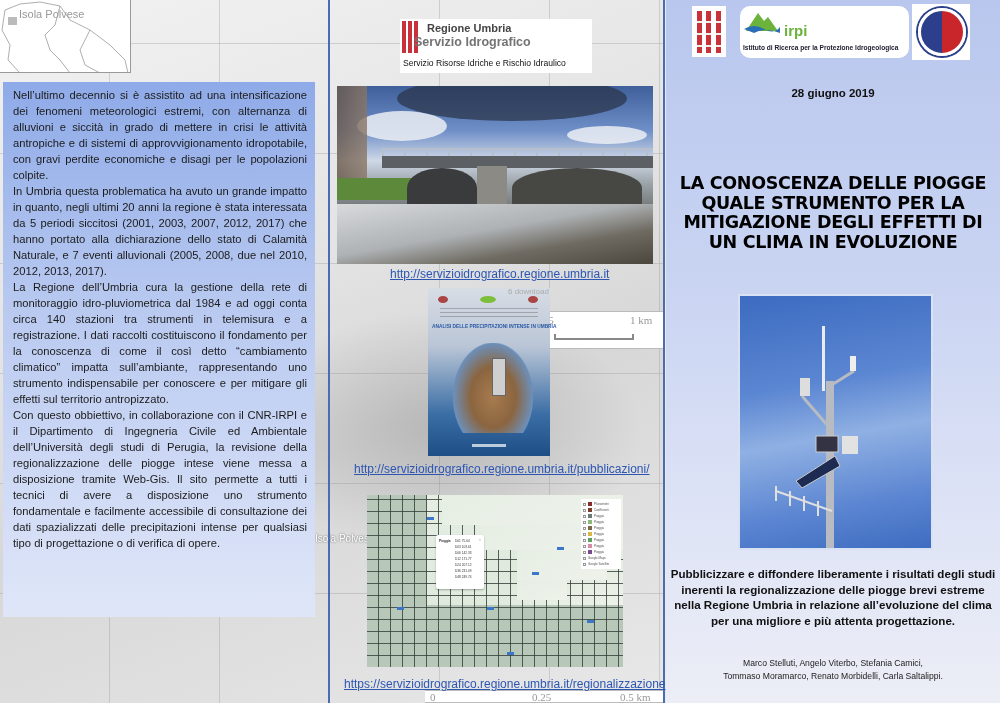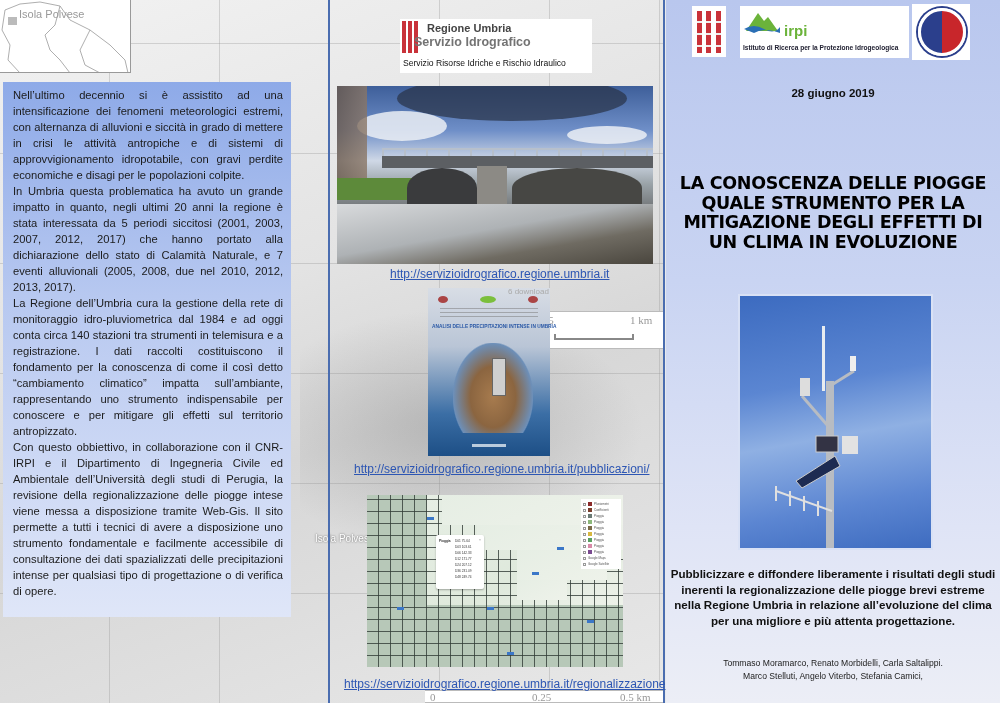--- a/index.html
+++ b/index.html
@@ -20,21 +20,21 @@
   .inset-map svg { position: absolute; left: 0; top: 0; }
   .inset-label { position: absolute; left: 19px; top: 8px; font-size: 11px; color: #999; }
 
   .scale-bar { position: absolute; background: #fff; border-top: 1px solid #bbb; border-bottom: 1px solid #bbb;
     font-family: "Liberation Serif", serif; color: #999; font-size: 11px; }
   .scale-bar span { position: absolute; top: 2px; }
 
   .panel-divider { position: absolute; top: 0; width: 2px; height: 703px; background: #4a6db0; }
 
   
-  .left-box { position: absolute; left: 3px; top: 82px; width: 288px; height: 535px;
+  .left-box { position: absolute; left: 3px; top: 82px; width: 312px; height: 535px;
     background: linear-gradient(180deg, #8eaae8 0%, #b7c8f0 40%, #cfdaf5 75%, #dfe6f8 100%);
     padding: 5px 8px 0 10px; }
   .left-box p { font-size: 11.2px; line-height: 16px; color: #1b1b1b; text-align: justify; }
 
   
   .logo-regione { position: absolute; left: 400px; top: 19px; width: 192px; height: 54px; background: #fff; }
   .logo-bars { position: absolute; left: 2px; top: 2px; width: 20px; height: 32px; display: flex; gap: 2px; }
   .logo-bars i { display: block; width: 4px; height: 32px; background: #c9323a; }
   .logo-regione .t1 { position: absolute; left: 27px; top: 3px; font-size: 11px; font-weight: bold; color: #444; }
   .logo-regione .t2 { position: absolute; left: 14px; top: 16px; font-size: 12.5px; font-weight: bold; color: #737373; }
@@ -87,21 +87,21 @@
   .webgis .legend .lrow { display: flex; align-items: center; gap: 2px; height: 6px; font-size: 3px; color: #555; }
   .webgis .legend .sw { display: inline-block; width: 4px; height: 4px; }
   .webgis .legend .cb { display: inline-block; width: 3px; height: 3px; border: 0.5px solid #999; }
   .webgis .marker { position: absolute; width: 7px; height: 3px; background: #3b77c8; }
 
   
   .right-panel { position: absolute; left: 666px; top: 0; width: 334px; height: 703px;
     background: linear-gradient(180deg, #b9c7ee 0%, #c9d4f2 40%, #dfe4f6 75%, #eceef6 100%); }
   .logo-umbria { position: absolute; left: 692px; top: 6px; width: 34px; height: 51px; background: #fff; display: flex; justify-content: space-around; align-items: center; padding: 3px; }
   .logo-umbria i { display: block; width: 5px; height: 42px; background: repeating-linear-gradient(180deg, #c9323a 0 10px, #eee 10px 12px); }
-  .logo-irpi { position: absolute; left: 740px; top: 6px; width: 169px; height: 52px; background: #fff; }
+  .logo-irpi { position: absolute; left: 740px; top: 6px; width: 169px; height: 52px; background: #fff; border-radius: 10px; }
   .logo-irpi .mountain { position: absolute; left: 4px; top: 3px; width: 36px; height: 26px; }
   .logo-irpi .irpi-name { position: absolute; left: 44px; top: 16px; font-size: 15px; font-weight: bold; color: #6bb33a; }
   .logo-irpi .irpi-full { position: absolute; left: 3px; top: 38px; font-size: 6.6px; font-weight: bold; color: #223; white-space: nowrap; }
   .logo-unipg { position: absolute; left: 912px; top: 4px; width: 58px; height: 56px; background: #fff; }
   .logo-unipg .seal { position: absolute; left: 6px; top: 4px; width: 48px; height: 48px; border-radius: 50%;
     background: linear-gradient(90deg, #2b3f8c 0 50%, #c8262b 50% 100%); border: 3px solid #fff; box-shadow: 0 0 0 2px #2b3f8c; }
 
   .event-date { position: absolute; left: 666px; top: 87px; width: 334px; text-align: center; font-weight: bold; font-size: 11.5px; color: #111; }
   .venue { position: absolute; left: 666px; top: 115px; width: 334px; text-align: center; font-weight: bold; font-size: 11.5px; line-height: 14px; color: #111; }
   .main-title { position: absolute; left: 670px; top: 174px; width: 326px; text-align: center; font-weight: 900; font-size: 17.5px; line-height: 19.5px; color: #000; font-family: "DejaVu Sans", sans-serif; letter-spacing: -0.3px; }
@@ -306,15 +306,15 @@
     <line x1="36" y1="195" x2="92" y2="215" stroke="#e0e0e0" stroke-width="2"></line>
     <line x1="36" y1="190" x2="36" y2="205" stroke="#e0e0e0" stroke-width="2"></line>
     <line x1="50" y1="195" x2="50" y2="210" stroke="#e0e0e0" stroke-width="2"></line>
     <line x1="64" y1="200" x2="64" y2="215" stroke="#e0e0e0" stroke-width="2"></line>
     <line x1="78" y1="205" x2="78" y2="220" stroke="#e0e0e0" stroke-width="2"></line>
   </svg>
 </div>
 
 <div class="mission">Pubblicizzare e diffondere liberamente i risultati degli studi inerenti la regionalizzazione delle piogge brevi estreme nella Regione Umbria in relazione all’evoluzione del clima per una migliore e più attenta progettazione.</div>
 <div class="committee">
+  <div>Marco Stelluti, Angelo Viterbo, Stefania Camici,</div>
   <div>Tommaso Moramarco, Renato Morbidelli, Carla Saltalippi.</div>
-  <div>Marco Stelluti, Angelo Viterbo, Stefania Camici,</div>
 </div>
 
 </body></html>

